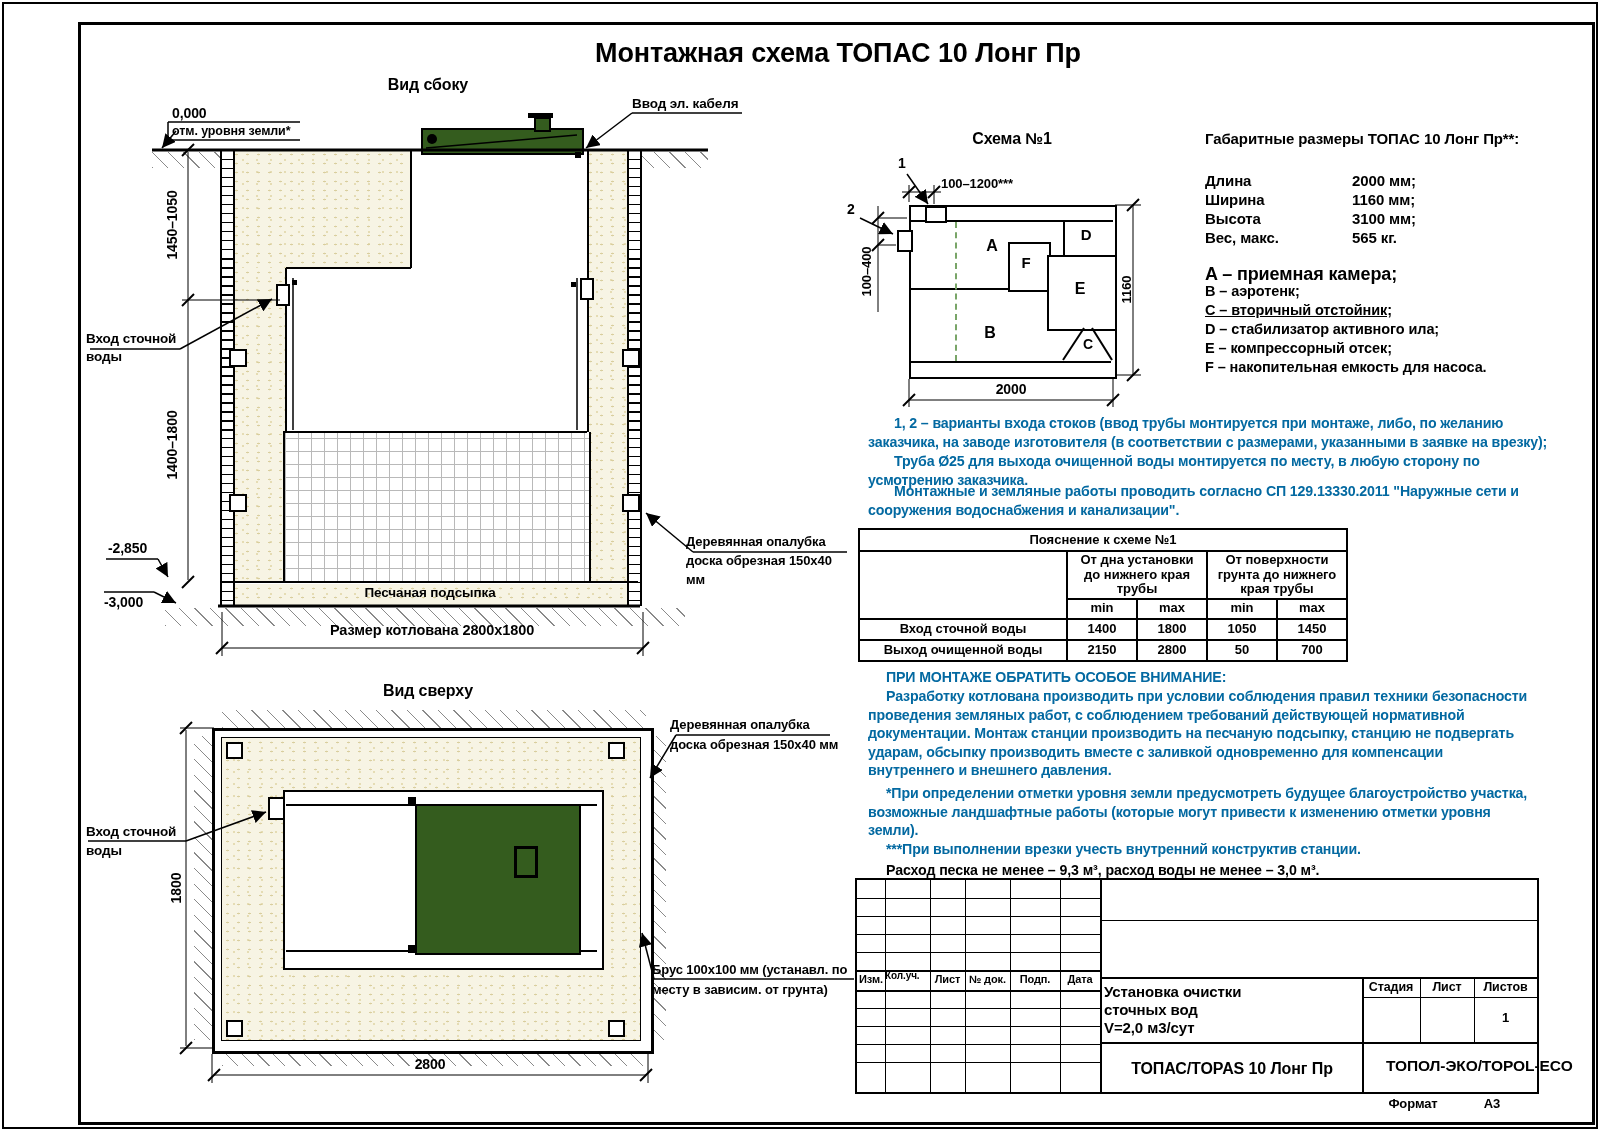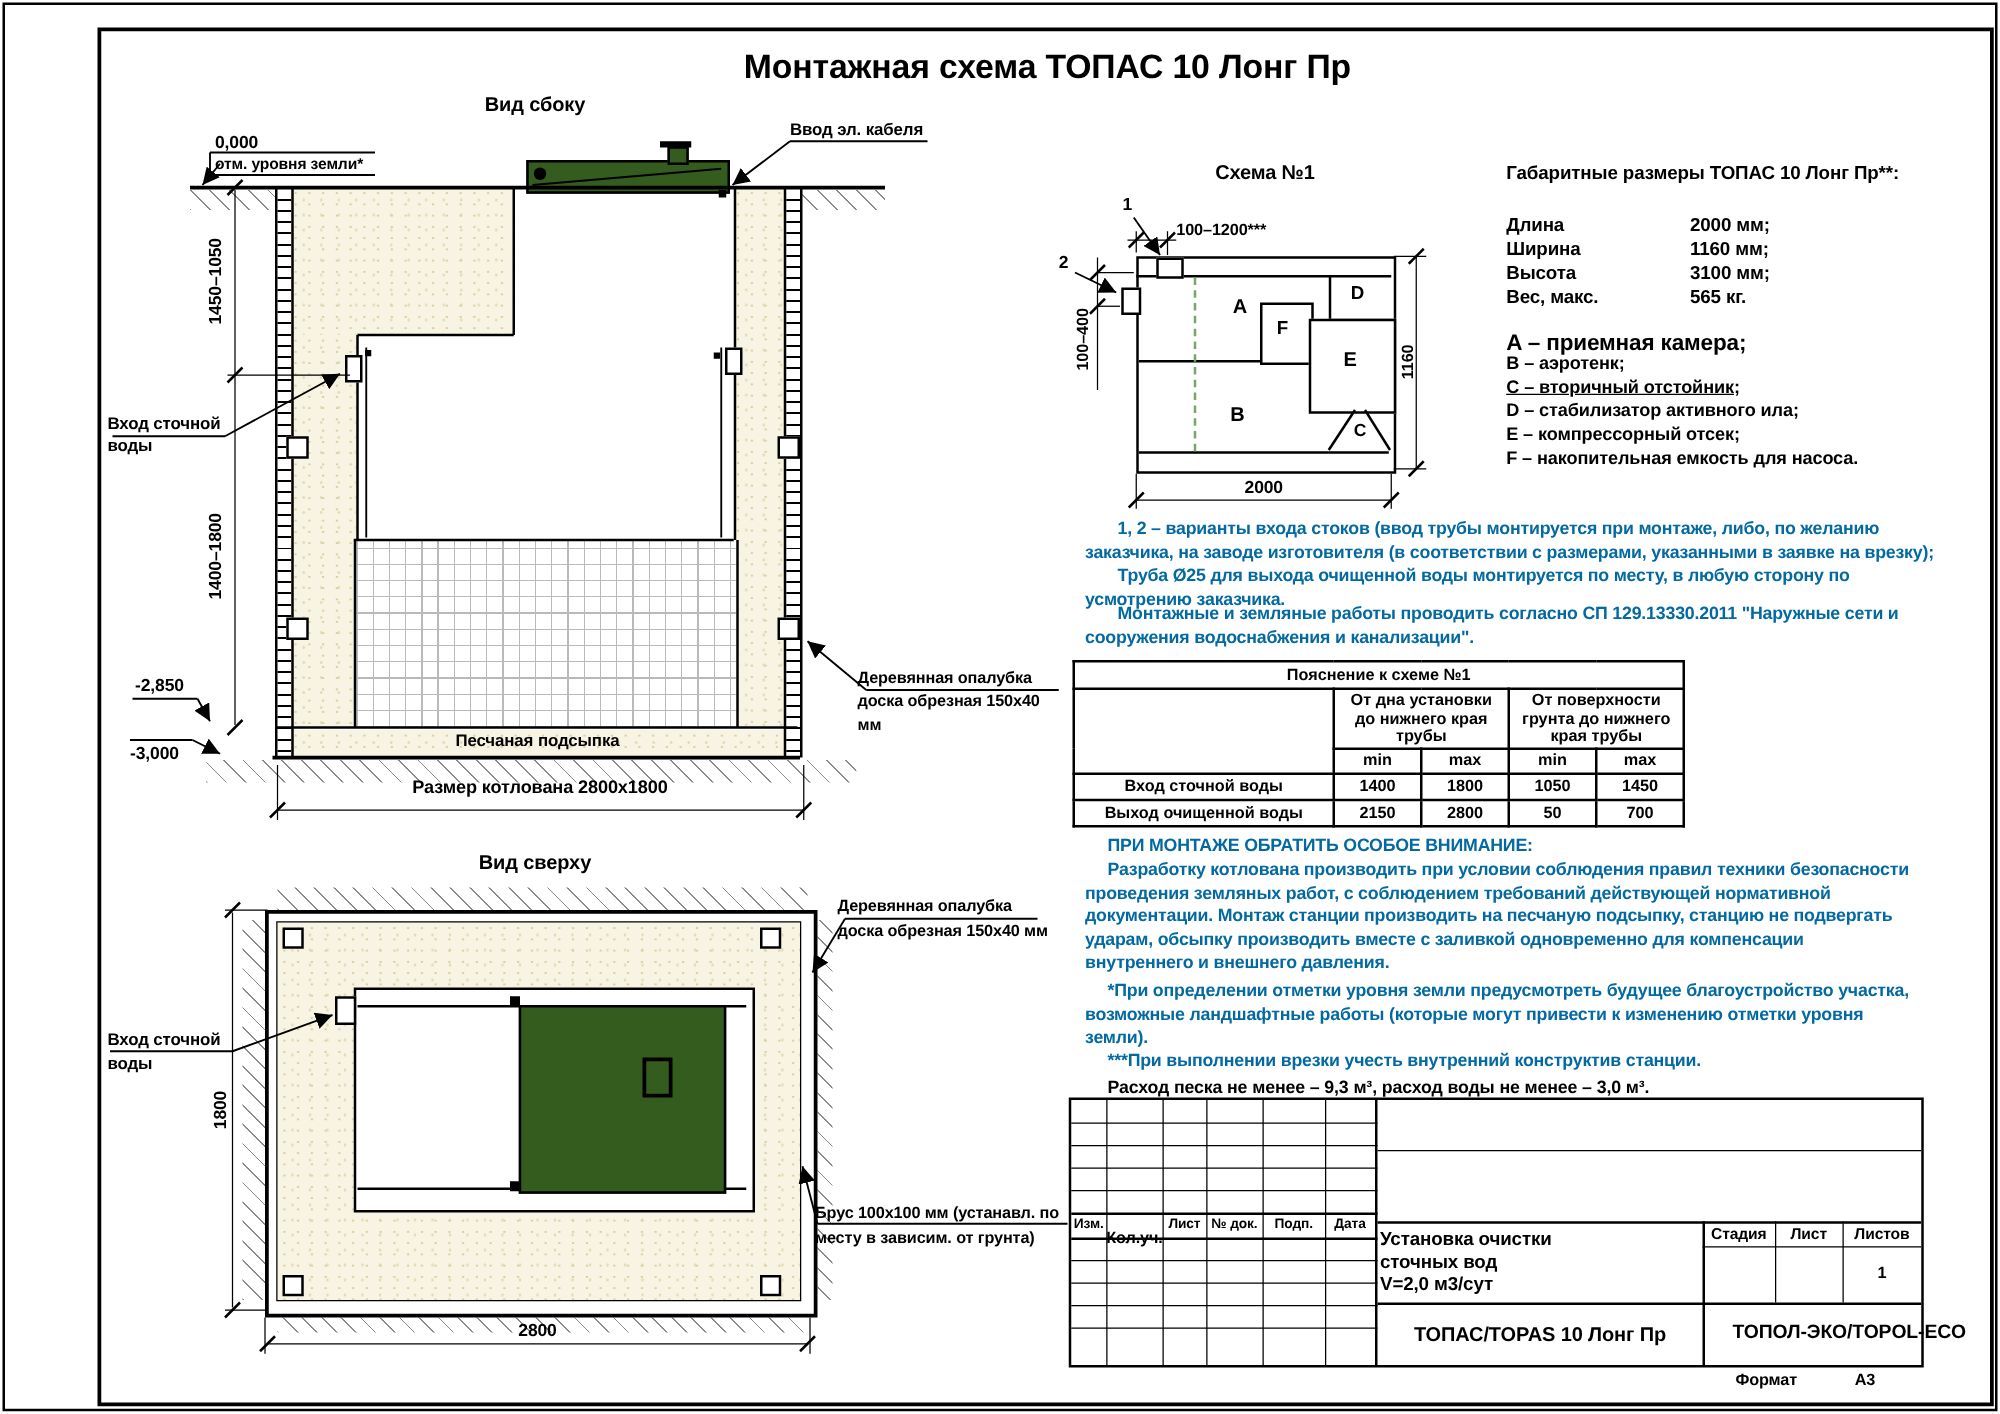--- a/index.html
+++ b/index.html
@@ -314,21 +314,21 @@
     <div class="stamp-line" style="left:0;top:164px;width:245px;height:1px;"></div>
     <div class="stamp-line" style="left:0;top:182px;width:245px;height:1px;"></div>
     <div class="stamp-line" style="left:245px;top:40px;width:435px;height:1px;"></div>
     <div class="stamp-line" style="left:245px;top:97px;width:435px;height:2px;"></div>
     <div class="stamp-line" style="left:245px;top:162px;width:435px;height:2px;"></div>
     <div class="stamp-line" style="left:505px;top:97px;width:2px;height:115px;"></div>
     <div class="stamp-line" style="left:563px;top:97px;width:1px;height:65px;"></div>
     <div class="stamp-line" style="left:617px;top:97px;width:1px;height:65px;"></div>
     <div class="stamp-line" style="left:505px;top:117px;width:175px;height:1px;"></div>
     <div class="txt" style="left:0;top:93px;width:28px;text-align:center;font-size:11px;">Изм.</div>
-    <div class="txt" style="left:28px;top:102px;width:45px;text-align:center;font-size:13px;">Кол.уч.</div>
+    <div class="txt" style="left:28px;top:90px;width:45px;text-align:left;font-size:10px;">Кол.уч.</div>
     <div class="txt" style="left:73px;top:93px;width:35px;text-align:center;font-size:11px;">Лист</div>
     <div class="txt" style="left:108px;top:93px;width:45px;text-align:center;font-size:11px;">№ док.</div>
     <div class="txt" style="left:153px;top:93px;width:50px;text-align:center;font-size:11px;">Подп.</div>
     <div class="txt" style="left:203px;top:93px;width:40px;text-align:center;font-size:11px;">Дата</div>
     <div class="txt pre ctr" style="left:247px;top:103px;width:256px;font-size:15px;line-height:18px;">Установка очистки
 сточных вод
 V=2,0 м3/сут</div>
     <div class="txt" style="left:505px;top:100px;width:58px;text-align:center;font-size:12.5px;">Стадия</div>
     <div class="txt" style="left:563px;top:100px;width:54px;text-align:center;font-size:12.5px;">Лист</div>
     <div class="txt" style="left:617px;top:100px;width:63px;text-align:center;font-size:12.5px;">Листов</div>

